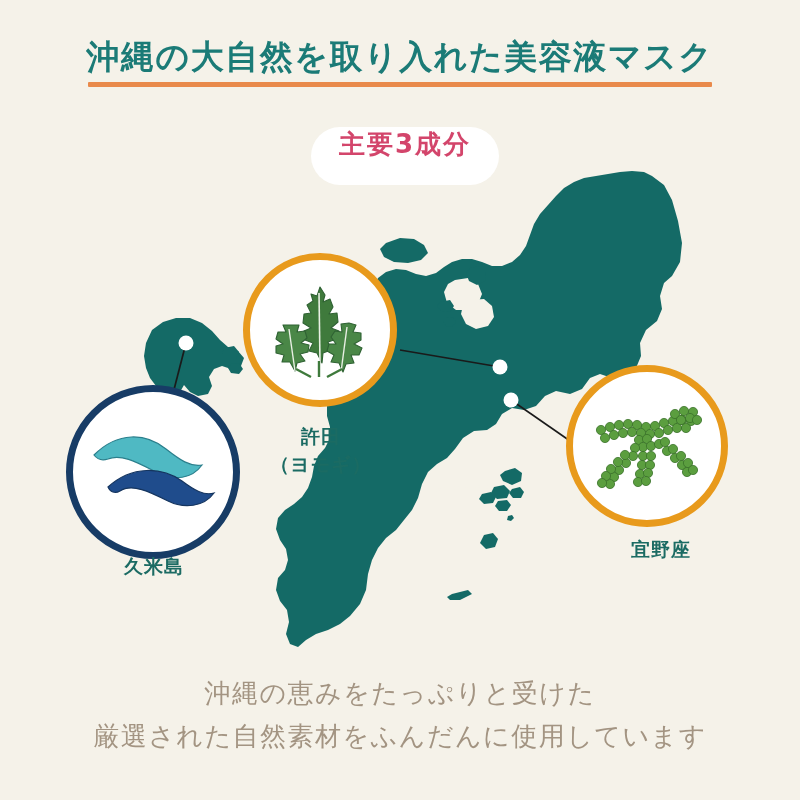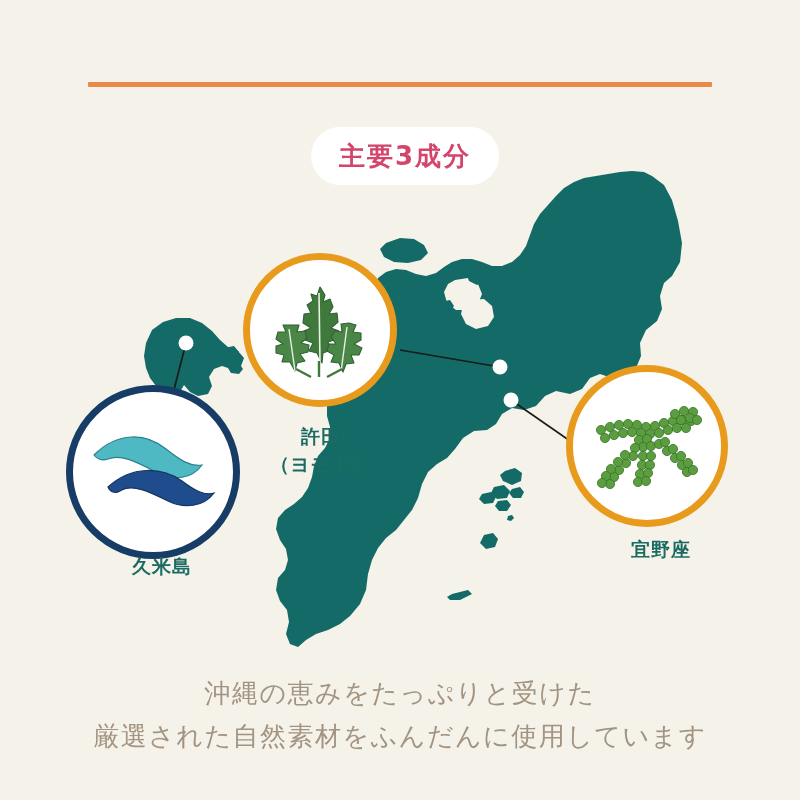--- a/index.html
+++ b/index.html
@@ -32,21 +32,21 @@
     background:#E98A4B;
     border-radius:1px;
   }
 
   
   .badge{
     position:absolute; left:311px; top:127px;
     width:188px; height:58px;
     background:#FFFFFF;
     border-radius:29px;
-    display:flex; align-items:center; justify-content:center;
+    display:flex; justify-content:center;
   }
   .badge-text{
     font-size:26px; font-weight:700;
     color:#D3456B;
     letter-spacing:2px;
   }
 
   
   #map-svg{ position:absolute; left:0; top:0; width:800px; height:800px; }
 
@@ -77,41 +77,44 @@
     position:absolute;
     text-align:center;
     color:#1B6B63;
     font-size:19px;
     line-height:1.45;
     font-weight:600;
     letter-spacing:1px;
     white-space:nowrap;
   }
   .caption .l2{ display:block; }
-  .cap-water{ left:60px; top:553px; width:204px; }
+  .cap-water{ left:52px; top:553px; width:204px; }
   .cap-mugwort{ left:253px; top:423px; width:136px; }
   .cap-grapes{ left:575px; top:536px; width:172px; }
 
   
   .footer{
     position:absolute; left:0; top:672px; width:800px;
     text-align:center;
     color:#A39482;
     font-size:26px;
     line-height:1.65;
     letter-spacing:1.5px;
     font-weight:500;
   }
   .footer span{ display:block; }
 </style>
 </head>
 <body>
 
 <div id="stage">
 
+  <div class="title-wrap">
+    <h1 class="title">沖縄の大自然を取り入れた美容液マスク</h1>
+  </div>
   <div class="title-underline"></div>
 
   <div class="badge">
     <span class="badge-text">主要3成分</span>
   </div>
 
   <svg id="map-svg" viewBox="0 0 800 800">
     <g>
 
       <path fill="#146A66" d="

